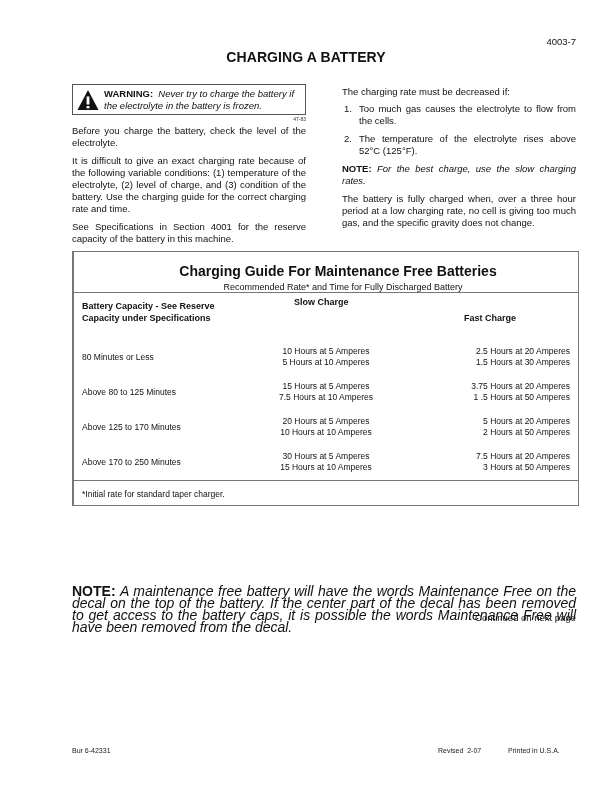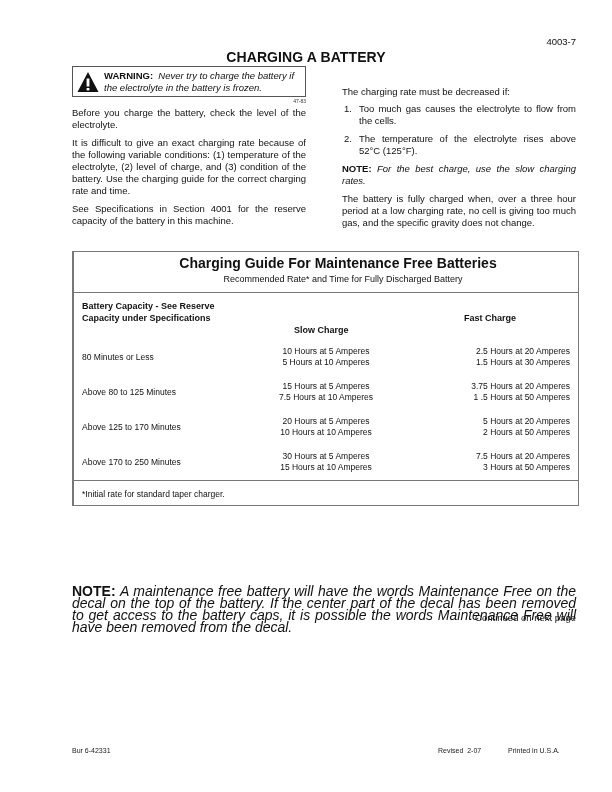--- a/index.html
+++ b/index.html
@@ -2,21 +2,21 @@
 <html><head>
   <meta charset="utf-8">
   <style>
     * { box-sizing: border-box; margin: 0; padding: 0; }
     html, body { width: 612px; height: 792px; background: #ffffff; }
     body { position: relative; font-family: "Liberation Sans", sans-serif; color: #111; overflow: hidden; }
 
     .page-number { position: absolute; top: 36px; right: 36px; font-size: 9.5px; }
     .page-title { position: absolute; top: 49px; left: 0; width: 612px; text-align: center; font-size: 14px; font-weight: bold; letter-spacing: 0.1px; }
 
-    .col-left { position: absolute; top: 66px; left: 72px; width: 234px; font-size: 9.5px; line-height: 12px; }
+    .col-left { position: absolute; top: 84px; left: 72px; width: 234px; font-size: 9.5px; line-height: 12px; }
     .col-right { position: absolute; top: 86px; left: 342px; width: 234px; font-size: 9.5px; line-height: 12px; }
 
     .warning-box { border: 1.5px solid #555; height: 31px; display: flex; align-items: center; padding: 2px 3px 2px 4px; }
     .warning-icon { width: 22px; height: 22px; flex: 0 0 22px; margin-right: 5px; }
     .warning-text { font-size: 9.5px; line-height: 12px; }
     .warning-text b { font-weight: bold; }
     .warning-text i { font-style: italic; }
     .warning-code { text-align: right; font-size: 5px; line-height: 7px; color: #333; margin-top: 1px; }
 
     .para { text-align: justify; margin-bottom: 6px; }
@@ -24,29 +24,29 @@
 
     .list { margin: 5px 0 6px 0; }
     .list-item { display: flex; margin-bottom: 6px; }
     .list-num { width: 13px; flex: 0 0 13px; padding-left: 2px; }
     .list-text { flex: 1; text-align: justify; padding-left: 4px; }
 
     .note-label { font-weight: bold; }
     .note-text { font-style: italic; }
 
     .guide { position: absolute; top: 251px; left: 72px; width: 507px; height: 255px; border: 1px solid #777; border-left-width: 2px; }
-    .guide-title { text-align: center; font-size: 14px; font-weight: bold; margin-top: 3px; padding-left: 24px; }
+    .guide-title { text-align: center; font-size: 14px; font-weight: bold; margin-top: 11px; padding-left: 24px; }
     .guide-subtitle { text-align: center; font-size: 9px; margin-top: 3px; margin-left: 34px; }
     .guide-rule { position: absolute; left: 0; right: 0; height: 0; border-top: 1px solid #777; }
     .guide-rule.top { top: 40px; }
     .guide-rule.bottom { top: 228px; }
 
     .th { position: absolute; font-size: 9px; font-weight: bold; line-height: 12px; }
     .th-cap { left: 8px; top: 48px; width: 140px; }
-    .th-slow { left: 220px; top: 72px; }
+    .th-slow { left: 220px; top: 44px; }
     .th-fast { left: 390px; top: 60px; }
 
     .row { position: absolute; left: 0; width: 100%; height: 24px; font-size: 8.5px; line-height: 11px; }
     .cell-cap { position: absolute; left: 8px; top: 6px; }
     .cell-slow { position: absolute; left: 160px; width: 184px; text-align: center; top: 0; }
     .cell-fast { position: absolute; right: 8px; text-align: right; top: 0; }
 
     .footnote { position: absolute; top: 237px; left: 8px; font-size: 8.5px; }
 
     .bottom-note { position: absolute; top: 585px; left: 72px; width: 504px; font-size: 14px; line-height: 12px; text-align: justify; }

